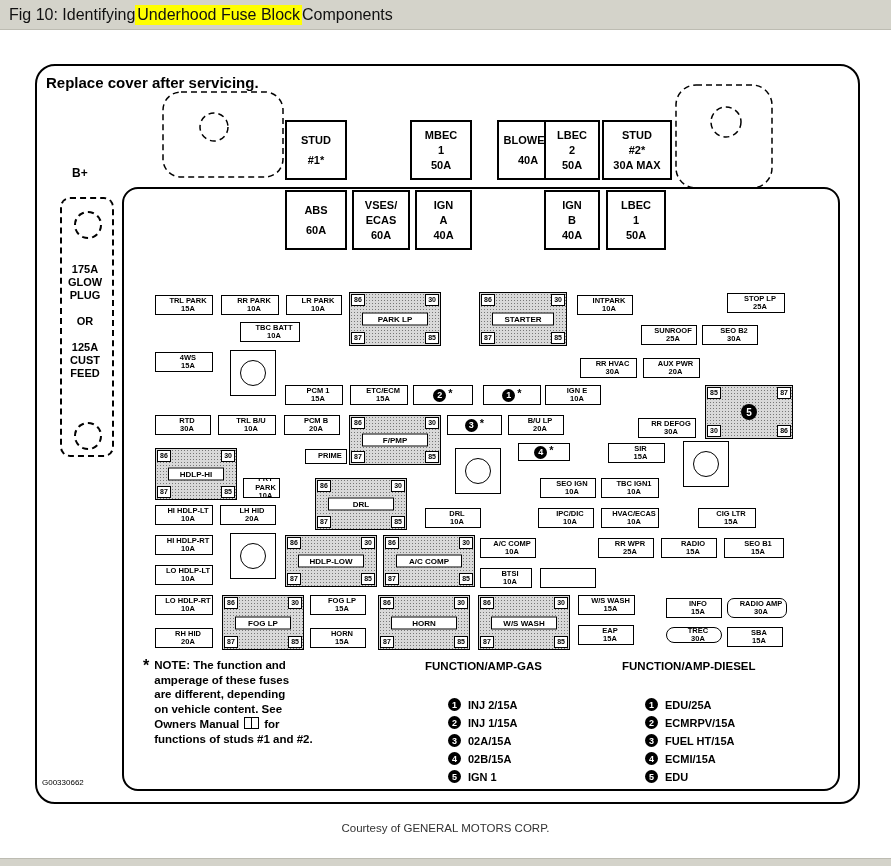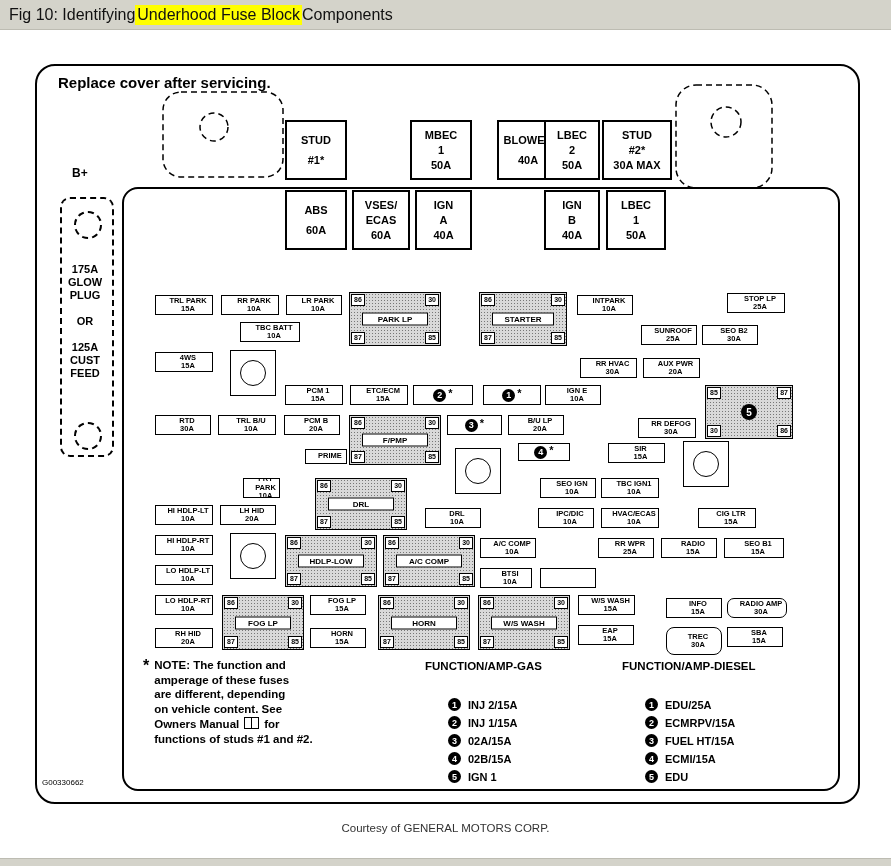--- a/index.html
+++ b/index.html
@@ -1,21 +1,21 @@
 <!DOCTYPE html>
 <html><head>
 <meta charset="utf-8">
 <style>
   html,body{margin:0;padding:0;background:#fff;font-family:"Liberation Sans",sans-serif;}
   .page{position:relative;width:891px;height:866px;background:#fff;overflow:hidden;color:#000;}
   .title-bar{position:absolute;left:0;top:0;width:891px;height:30px;background:#d4d3ca;display:flex;align-items:center;padding-left:9px;box-sizing:border-box;font-size:16px;color:#111;border-bottom:1px solid #bdbcb2;}
   .title-bar .hl{background:#ffff00;padding:1px 2px;}
   .canvas{position:absolute;left:0;top:30px;width:891px;height:828px;}
   .outer-box{position:absolute;left:35px;top:34px;width:821px;height:736px;border:2px solid #000;border-radius:20px;background:#fff;}
-  .cover-header{position:absolute;left:58px;top:44px;font-size:15px;font-weight:bold;}
+  .cover-header{position:absolute;left:46px;top:44px;font-size:15px;font-weight:bold;}
   .ears{position:absolute;left:0;top:0;}
   .dash{fill:none;stroke:#000;stroke-width:1.5;stroke-dasharray:6 4;}
   .bplus{position:absolute;left:72px;top:136px;font-weight:bold;font-size:12px;}
   .glow-bracket{position:absolute;left:60px;top:167px;width:50px;height:256px;border:2px dashed #000;border-radius:10px;}
   .glow-circle{position:absolute;width:24px;height:24px;border:2px dashed #000;border-radius:50%;left:74px;}
   .glow-circle.top{top:181px;}
   .glow-circle.bottom{top:392px;}
   .glow-text{position:absolute;left:57px;top:233px;width:56px;text-align:center;font-size:11px;font-weight:bold;line-height:13px;}
   .inner-box{position:absolute;left:122px;top:157px;width:714px;height:600px;border:2px solid #000;border-radius:16px;}
   #boxes-layer{position:absolute;left:0;top:0;width:100%;height:100%;}
@@ -310,21 +310,21 @@
           <div>20A</div>
         </div>
         <div class="fuse" style="left: 310px; top: 598px; width: 56px; height: 20px;">
           <div>HORN</div>
           <div>15A</div>
         </div>
         <div class="fuse" style="left: 578px; top: 595px; width: 56px; height: 20px;">
           <div>EAP</div>
           <div>15A</div>
         </div>
-        <div class="fuse" style="left: 666px; top: 597px; width: 56px; height: 28px; border-radius: 8px;">
+        <div class="fuse" style="left: 666px; top: 597px; width: 56px; height: 16px; border-radius: 8px;">
           <div>TREC</div>
           <div>30A</div>
         </div>
         <div class="fuse" style="left: 727px; top: 597px; width: 56px; height: 20px;">
           <div>SBA</div>
           <div>15A</div>
         </div>
         <div class="relay" style="left: 349px; top: 262px; width: 92px; height: 54px;">
           <span class="c tl">86</span>
           <span class="c tr">30</span>
@@ -345,20 +345,27 @@
           <span class="c bl">30</span>
           <span class="c br">86</span>
           <span class="cnum">5</span>
         </div>
         <div class="relay" style="left: 349px; top: 385px; width: 92px; height: 50px;">
           <span class="c tl">86</span>
           <span class="c tr">30</span>
           <span class="c bl">87</span>
           <span class="c br">85</span>
           <span class="lbl">F/PMP</span>
+        </div>
+        <div class="relay" style="left: 155px; top: 418px; width: 82px; height: 52px;">
+          <span class="c tl">86</span>
+          <span class="c tr">30</span>
+          <span class="c bl">87</span>
+          <span class="c br">85</span>
+          <span class="lbl">HDLP-HI</span>
         </div>
         <div class="relay" style="left: 315px; top: 448px; width: 92px; height: 52px;">
           <span class="c tl">86</span>
           <span class="c tr">30</span>
           <span class="c bl">87</span>
           <span class="c br">85</span>
           <span class="lbl">DRL</span>
         </div>
         <div class="relay" style="left: 285px; top: 505px; width: 92px; height: 52px;">
           <span class="c tl">86</span>

